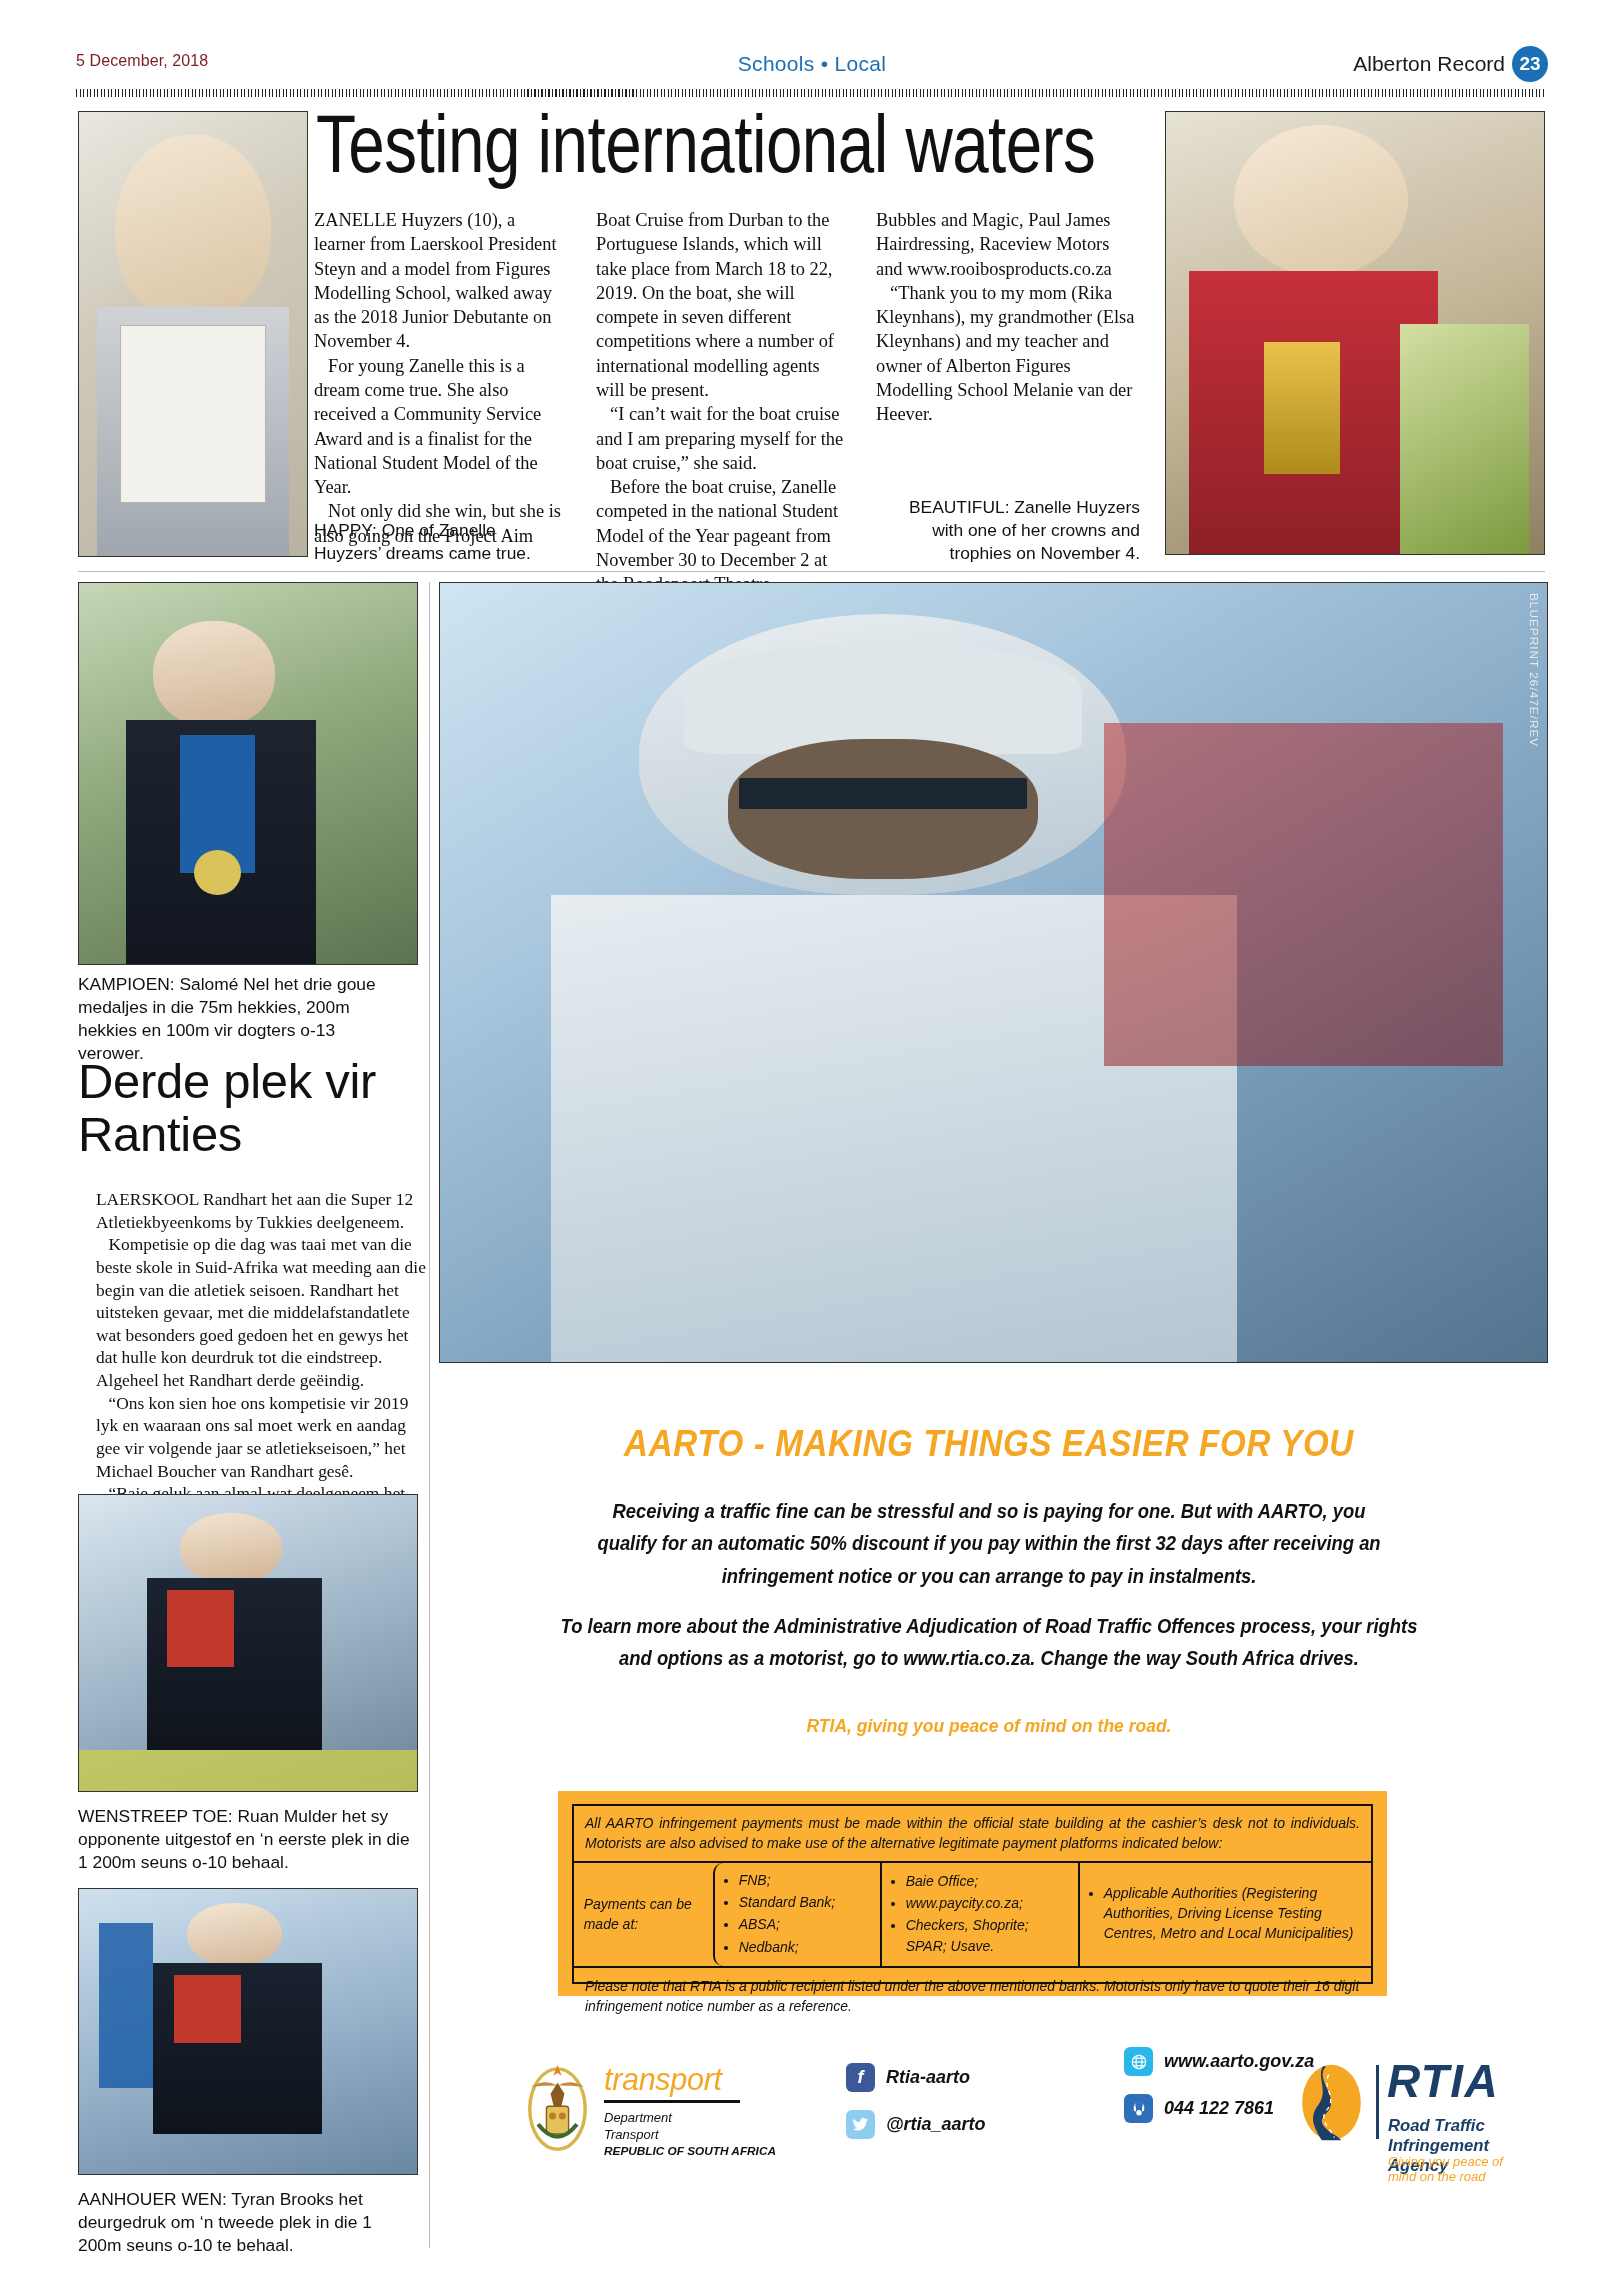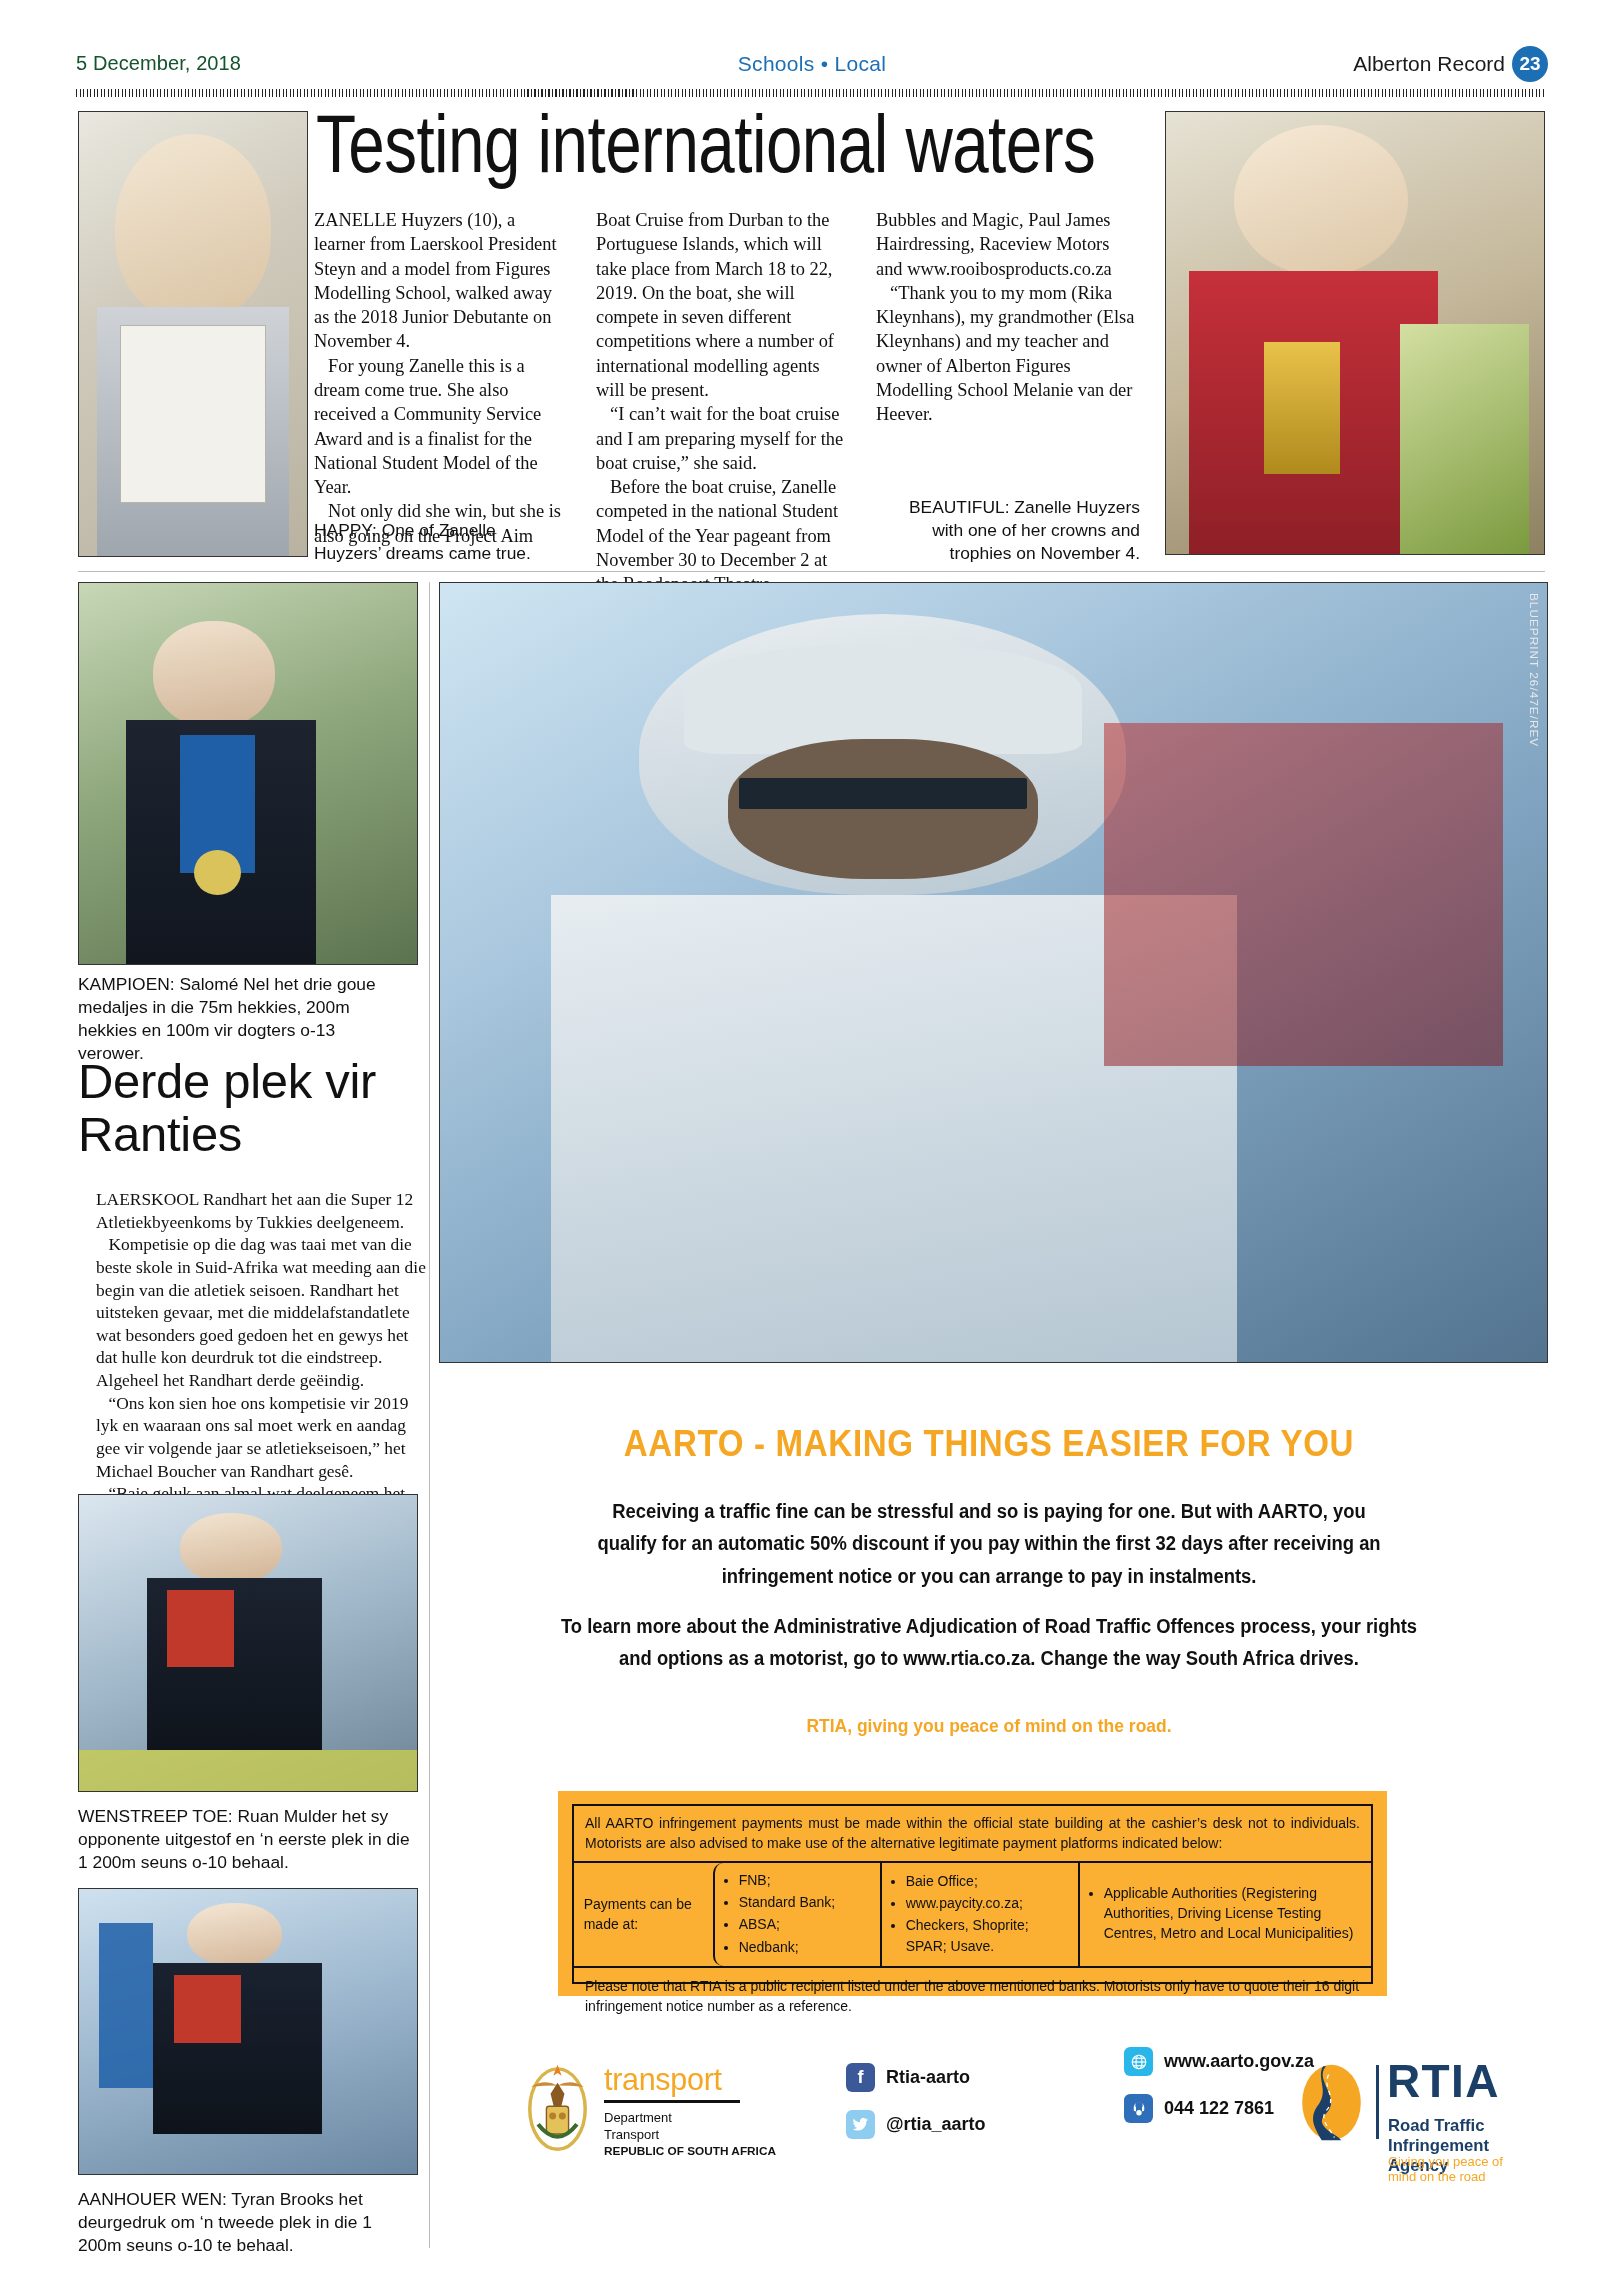--- a/index.html
+++ b/index.html
@@ -12,21 +12,21 @@
     overflow: hidden;
   }
 
   
   .masthead {
     position: absolute; left: 76px; top: 52px; width: 1472px; height: 42px;
   }
   .mast-date {
     position: absolute; left: 0; top: 0;
     font-family: "Liberation Sans", sans-serif;
-    font-size: 20px; color: #14532d; letter-spacing: 0.1px;
+    font-size: 16px; color: #7f1d1d; letter-spacing: 0.1px;
   }
   .mast-center {
     position: absolute; left: 0; right: 0; top: 0; text-align: center;
     font-family: "Liberation Sans", sans-serif;
     font-size: 21px; color: #1c6fb4; letter-spacing: 0.3px;
   }
   .mast-right {
     position: absolute; right: 43px; top: 0;
     font-family: "Liberation Sans", sans-serif;
     font-size: 21px; color: #1a1a1a;
@@ -98,20 +98,21 @@
     font-family:"Liberation Serif", serif;
     font-size: 17.4px; line-height:1.3; color:#111;
   }
   .afr-body p { margin:0; text-indent: 12.5px; }
   .afr-body p.first { text-indent: 0; }
 
   
   .ad-wrap {
     position: absolute; left: 430px; top: 1371px; width: 1118px; height: 895px;
     background: #ffffff;
+    font-style: italic;
   }
   .ad-title {
     position:absolute; left:0; right:0; top:52px; text-align:center;
     font-family:"Liberation Sans Narrow","Liberation Sans",sans-serif;
     font-weight: bold; font-size: 36px; letter-spacing:0.7px;
     color:#f5a623;
     transform: scaleX(0.92); 
   }
   .ad-body {
     position:absolute; left:118px; right:118px; top:124px; text-align:center;

